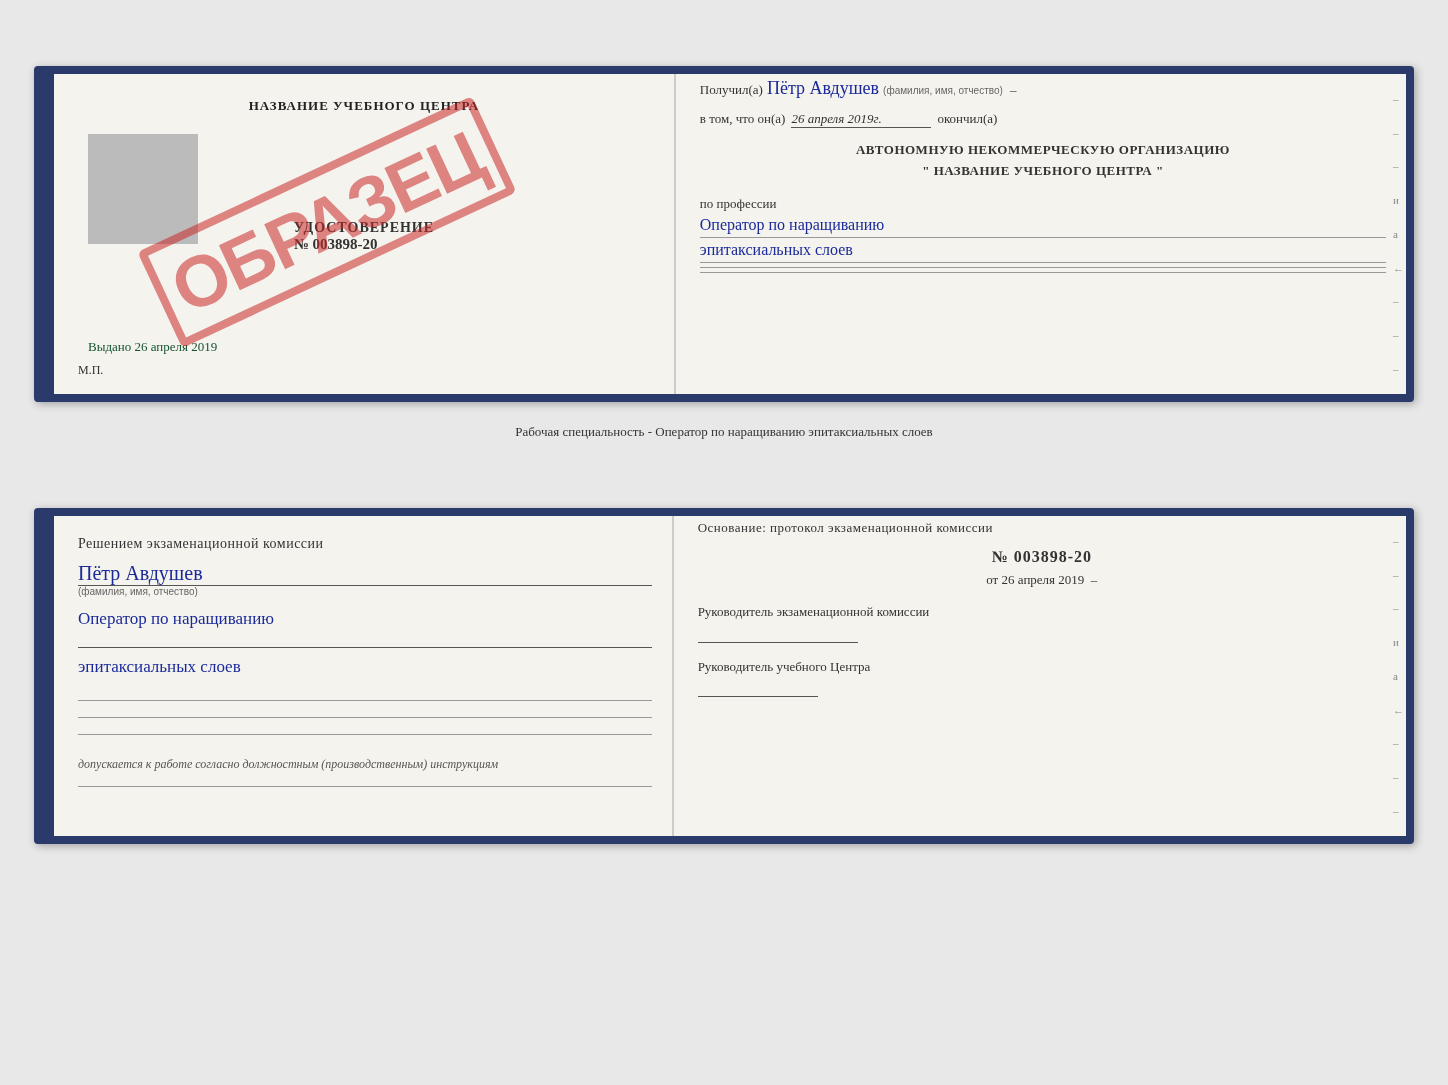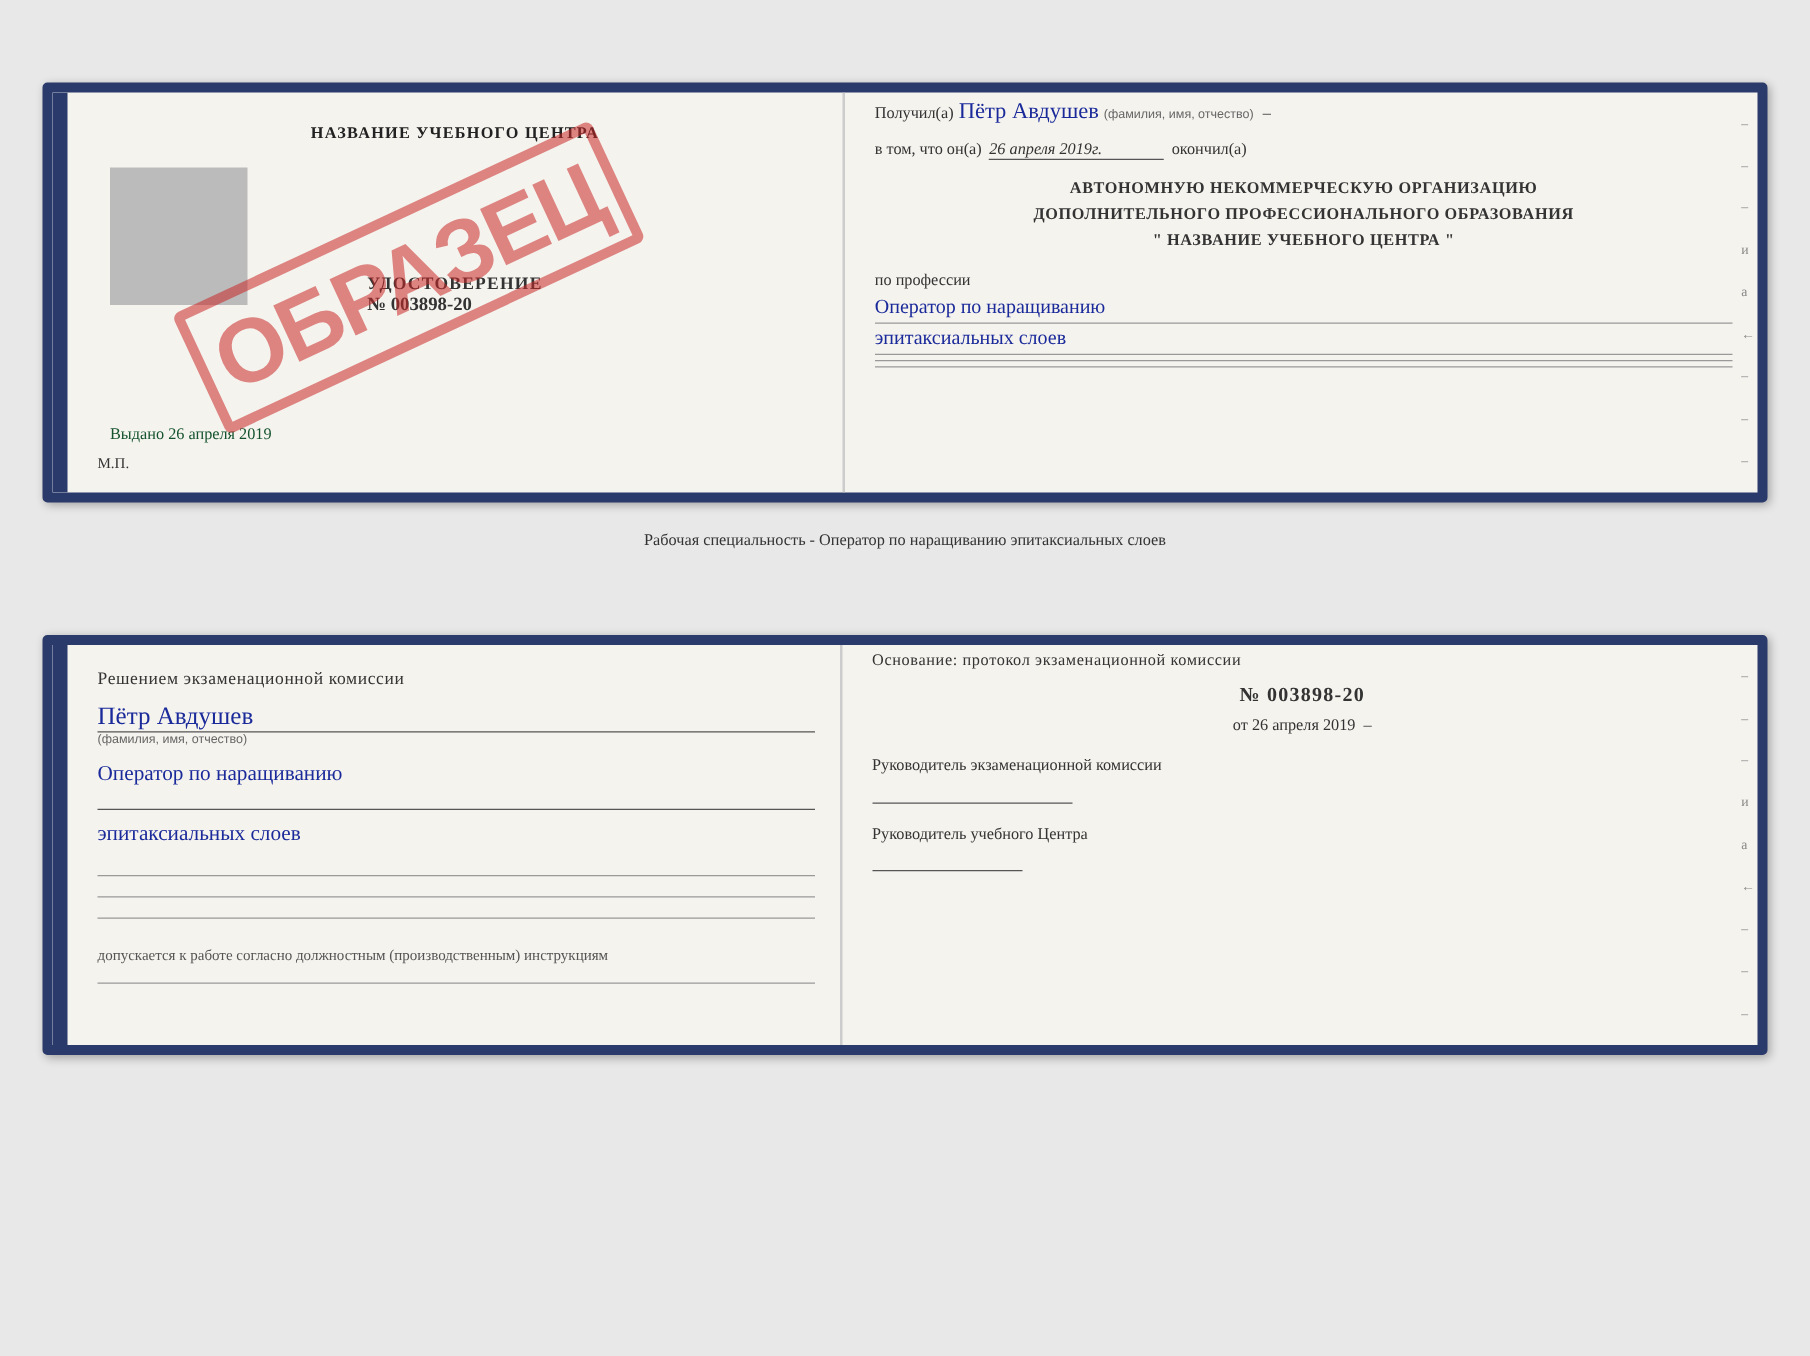--- a/index.html
+++ b/index.html
@@ -288,20 +288,21 @@
     .bottom-lines {
       display: flex;
       flex-direction: column;
       gap: 8px;
       margin-top: 8px;
     }
 
     .dopuskaetsya-text {
       font-size: 12px;
       color: #555;
+      font-style: italic;
       margin-top: 8px;
     }
 
     .osnov-text {
       font-size: 13px;
       color: #333;
       letter-spacing: 0.5px;
       margin-bottom: 6px;
     }
 
@@ -389,21 +390,20 @@
       </div>
 
       <div class="vtom-row">
         <span>в том, что он(а)</span>
         <span class="underline-val">26 апреля 2019г.</span>
         <span>окончил(а)</span>
       </div>
 
       <div class="org-block">
         <div>АВТОНОМНУЮ НЕКОММЕРЧЕСКУЮ ОРГАНИЗАЦИЮ</div>
-        <div>ДОПОЛНИТЕЛЬНОГО ПРОФЕССИОНАЛЬНОГО ОБРАЗОВАНИЯ</div>
         <div>"  НАЗВАНИЕ УЧЕБНОГО ЦЕНТРА  "</div>
       </div>
 
       <div class="po-professii-block">
         <span>по профессии</span><br>
         <span class="hw-line">Оператор по наращиванию</span>
         <span class="hw-line">эпитаксиальных слоев</span>
         <hr class="line-rule">
         <hr class="line-rule">
       </div>

